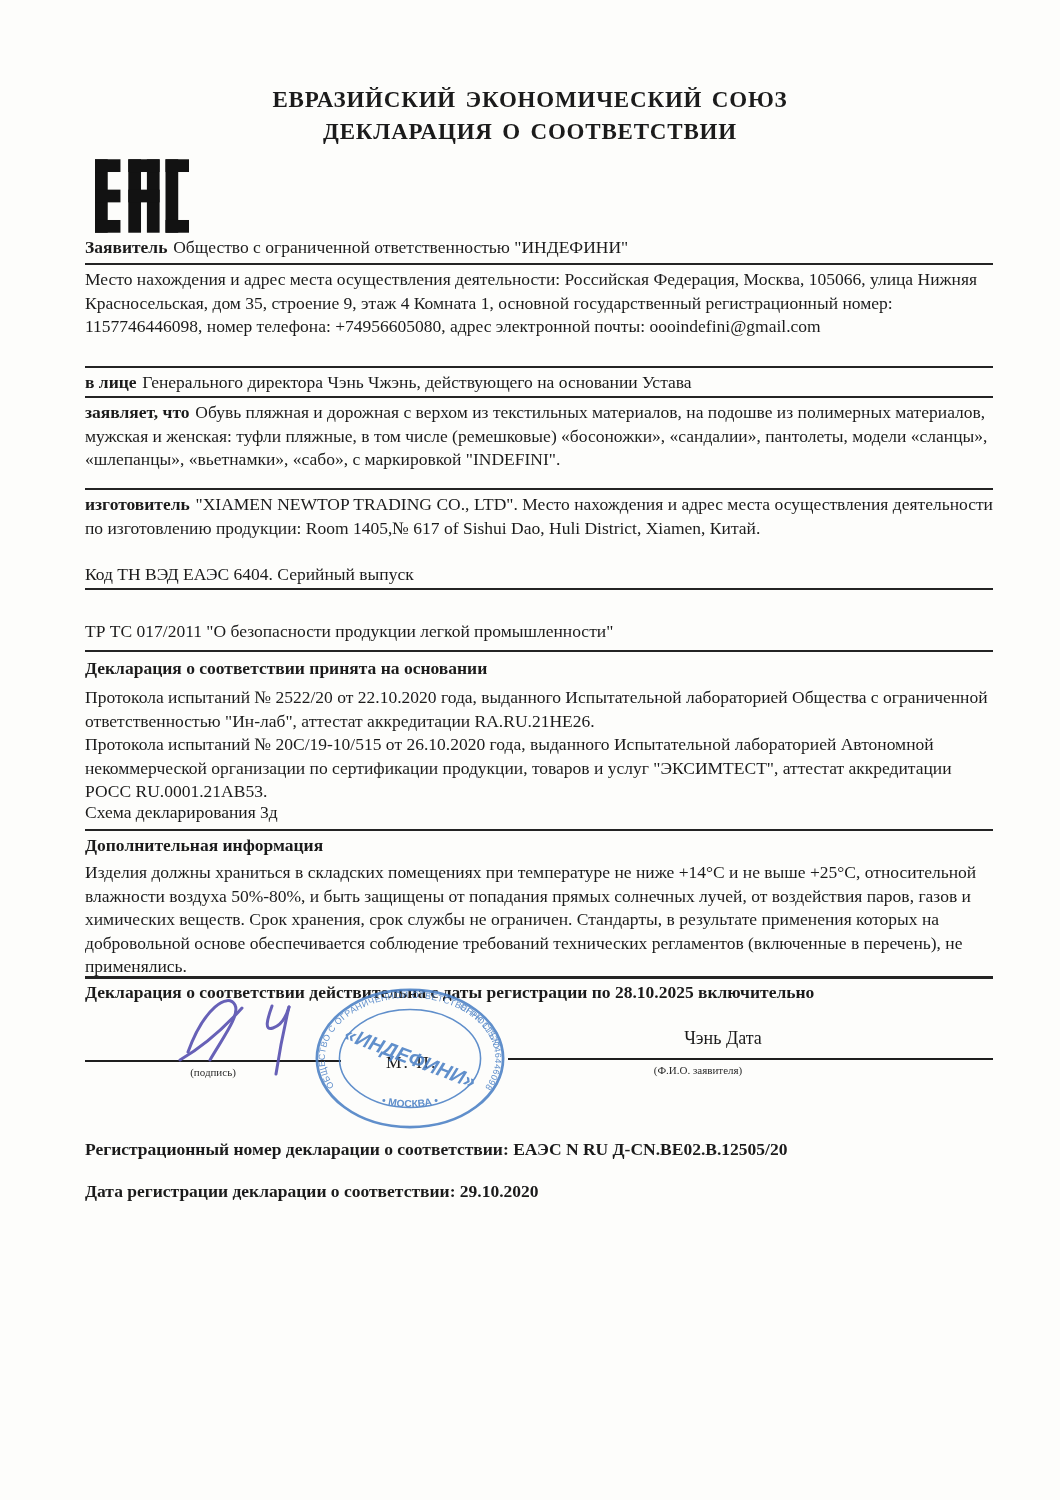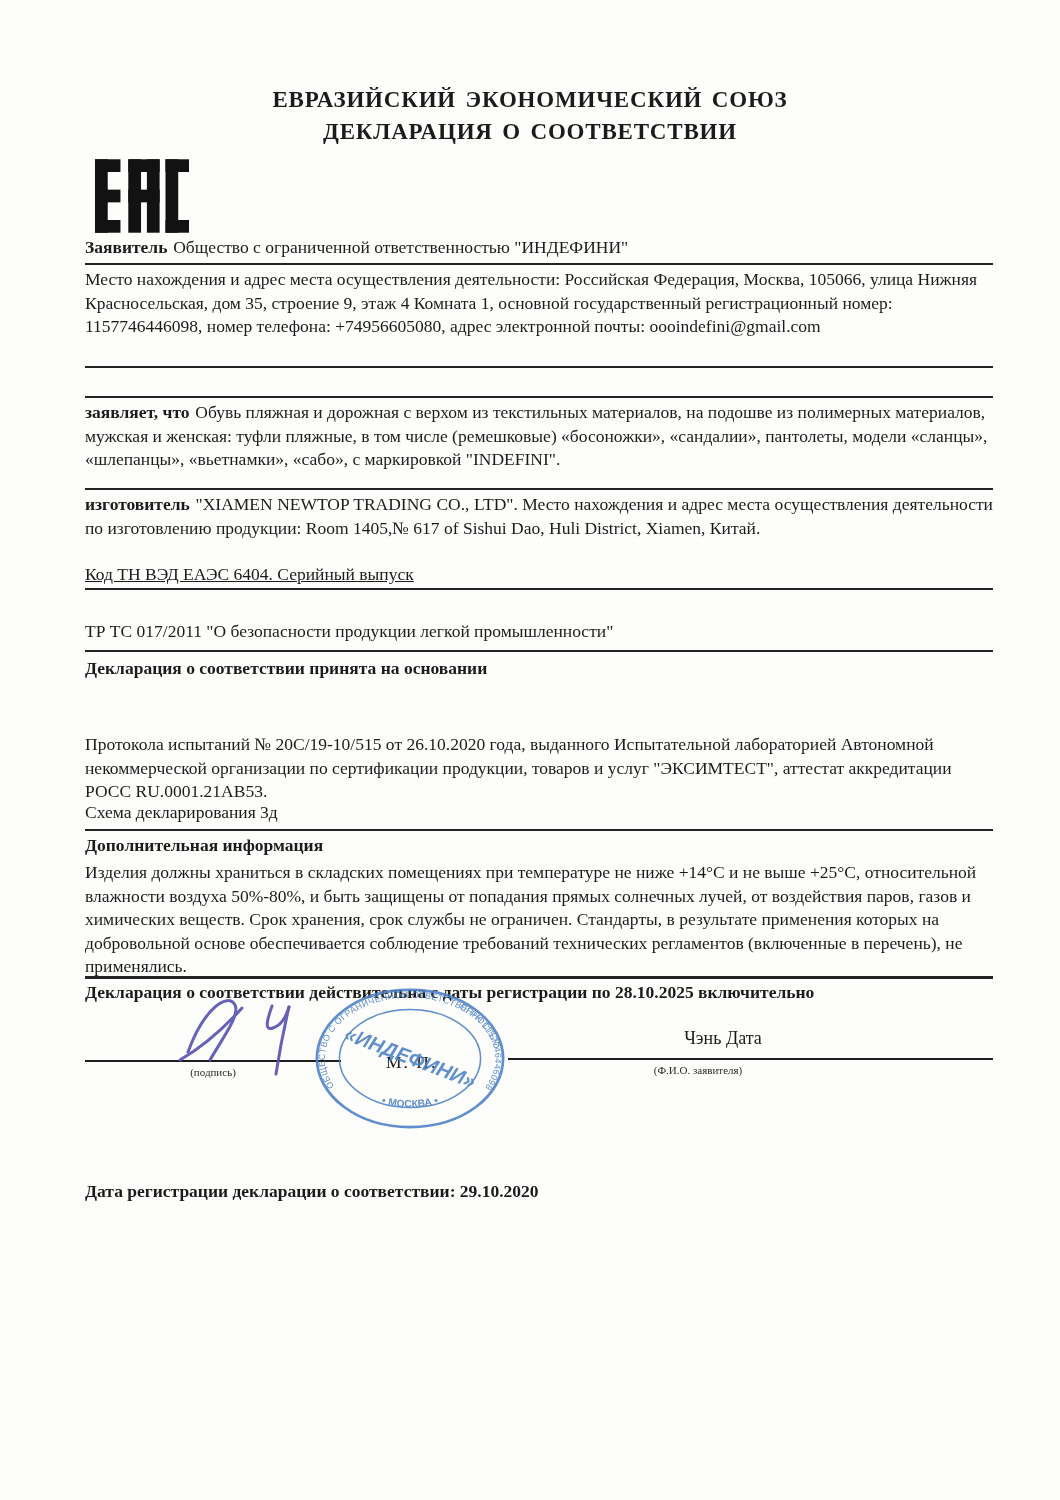--- a/index.html
+++ b/index.html
@@ -55,37 +55,41 @@
   </svg>
 
   <p class="abs para" style="top:236px;">
     <b class="lead">Заявитель</b><span>Общество с ограниченной ответственностью "ИНДЕФИНИ"</span>
   </p>
   <div class="abs rule" style="top:263px;"></div>
 
   <p class="abs para" style="top:268px;">Место нахождения и адрес места осуществления деятельности: Российская Федерация, Москва, 105066, улица Нижняя Красносельская, дом 35, строение 9, этаж 4 Комната 1, основной государственный регистрационный номер: 1157746446098, номер телефона: +74956605080, адрес электронной почты: oooindefini@gmail.com</p>
   <div class="abs rule" style="top:366px;"></div>
 
+  <p class="abs para" style="top:371px;">
+    <b class="lead">в лице</b><span>Генерального директора Чэнь Чжэнь, действующего на основании Устава</span>
+  </p>
   <div class="abs rule" style="top:396px;"></div>
 
   <p class="abs para" style="top:401px;">
     <b class="lead">заявляет, что</b><span>Обувь пляжная и дорожная с верхом из текстильных материалов, на подошве из полимерных материалов, мужская и женская: туфли пляжные, в том числе (ремешковые) «босоножки», «сандалии», пантолеты, модели «сланцы», «шлепанцы», «вьетнамки», «сабо», с маркировкой "INDEFINI".</span>
   </p>
   <div class="abs rule" style="top:488px;"></div>
 
   <p class="abs para justify" style="top:493px;">
     <b class="lead">изготовитель</b><span>"XIAMEN NEWTOP TRADING CO., LTD". Место нахождения и адрес места осуществления деятельности по изготовлению продукции: Room 1405,№ 617 of Sishui Dao, Huli District, Xiamen, Китай.</span>
   </p>
-  <p class="abs para" style="top:563px;text-decoration:underline;">Код ТН ВЭД ЕАЭС 6404. Серийный выпуск</p>
+  <p class="abs para" style="top:563px;">Код ТН ВЭД ЕАЭС 6404. Серийный выпуск</p>
   <div class="abs rule" style="top:588px;"></div>
 
   <p class="abs para" style="top:620px;">ТР ТС 017/2011 "О безопасности продукции легкой промышленности"</p>
   <div class="abs rule" style="top:650px;"></div>
 
   <p class="abs para bold" style="top:657px;">Декларация о соответствии принята на основании</p>
+  <p class="abs para" style="top:686px;">Протокола испытаний № 2522/20 от 22.10.2020 года, выданного Испытательной лабораторией Общества с ограниченной ответственностью "Ин-лаб", аттестат аккредитации RA.RU.21HE26.</p>
   <p class="abs para" style="top:733px;">Протокола испытаний № 20С/19-10/515 от 26.10.2020 года, выданного Испытательной лабораторией Автономной некоммерческой организации по сертификации продукции, товаров и услуг "ЭКСИМТЕСТ", аттестат аккредитации РОСС RU.0001.21АВ53.</p>
   <p class="abs para" style="top:801px;">Схема декларирования 3д</p>
   <div class="abs rule" style="top:829px;"></div>
 
   <p class="abs para bold" style="top:834px;">Дополнительная информация</p>
   <p class="abs para" style="top:861px;">Изделия должны храниться в складских помещениях при температуре не ниже +14°С и не выше +25°С, относительной влажности воздуха 50%-80%, и быть защищены от попадания прямых солнечных лучей, от воздействия паров, газов и химических веществ. Срок хранения, срок службы не ограничен. Стандарты, в результате применения которых на добровольной основе обеспечивается соблюдение требований технических регламентов (включенные в перечень), не применялись.</p>
   <div class="abs rule thick" style="top:976px;"></div>
 
   <p class="abs para bold" style="top:981px;">Декларация о соответствии действительна с даты регистрации по 28.10.2025 включительно</p>
 
@@ -121,15 +125,16 @@
       <text font-size="9" letter-spacing="0.4">
         <textPath href="#ringArc" startOffset="67%">ОГРН 1157746446098</textPath>
       </text>
       <text font-size="10.5" font-weight="bold" text-anchor="middle">
         <textPath href="#bottomArc" startOffset="50%">• МОСКВА •</textPath>
       </text>
       <text x="100" y="81" text-anchor="middle" font-size="20.5" font-weight="bold" font-style="italic" transform="rotate(21 100 75)">«ИНДЕФИНИ»</text>
     </g>
   </svg>
 
+  <p class="abs para bold" style="top:1138px;">Регистрационный номер декларации о соответствии: ЕАЭС N RU Д-CN.ВЕ02.В.12505/20</p>
   <p class="abs para bold" style="top:1180px;">Дата регистрации декларации о соответствии: 29.10.2020</p>
 
 </div>
 
 </body></html>

